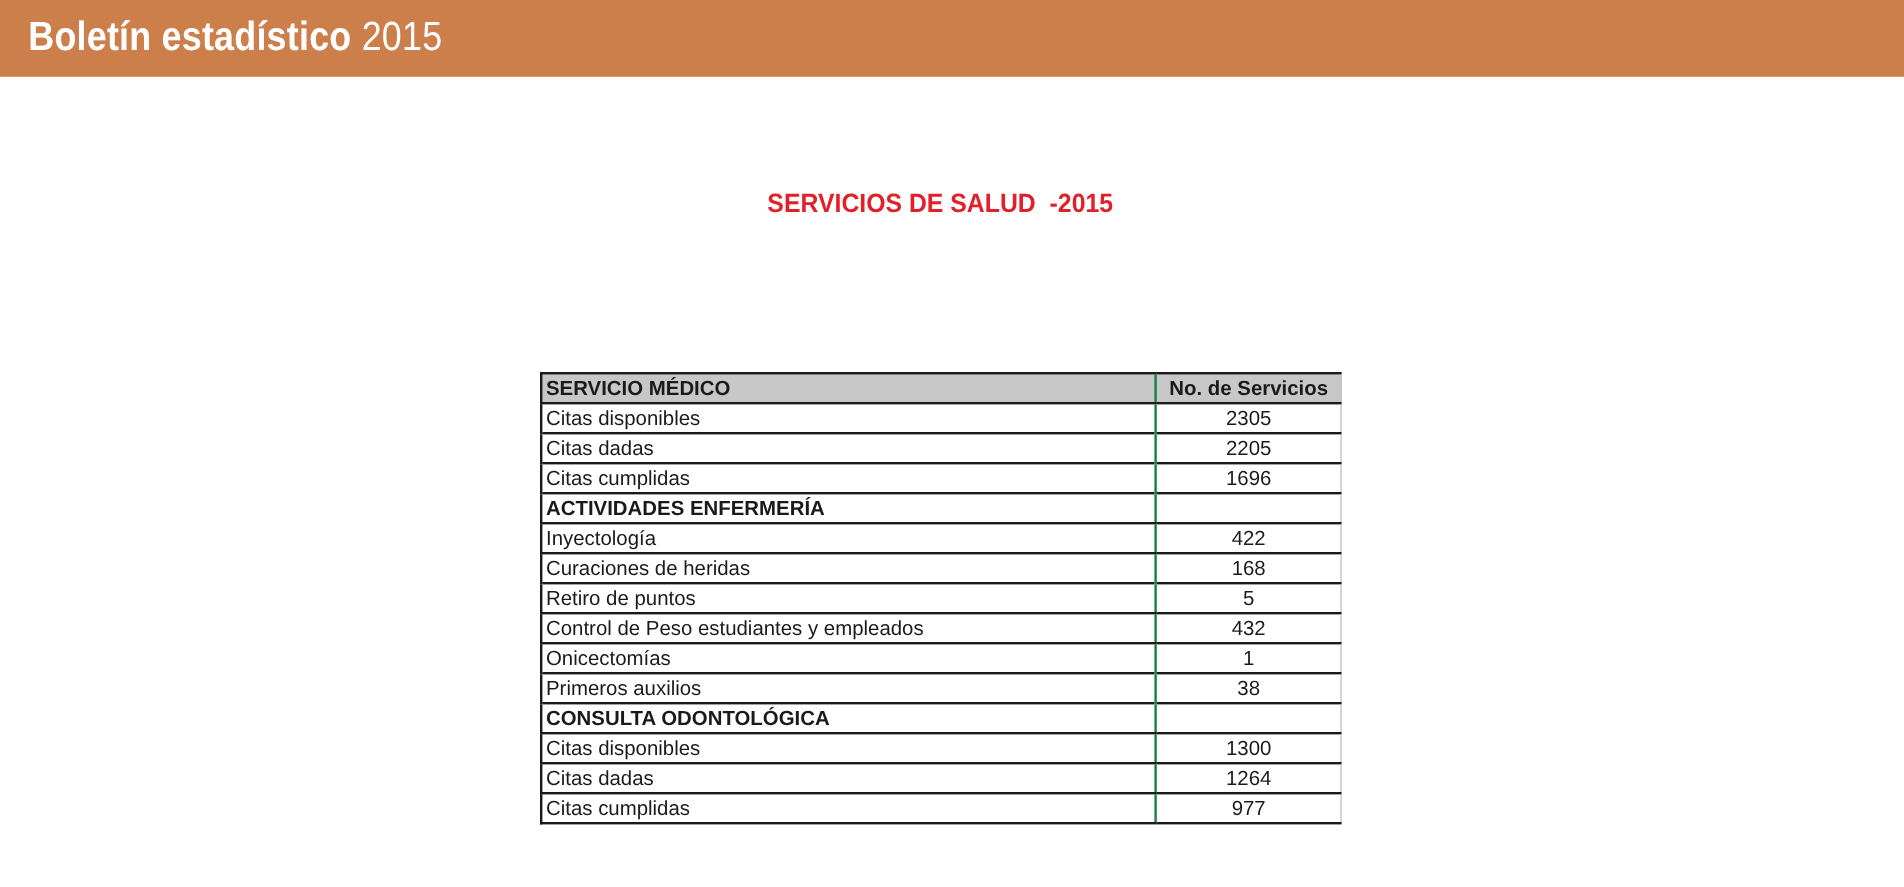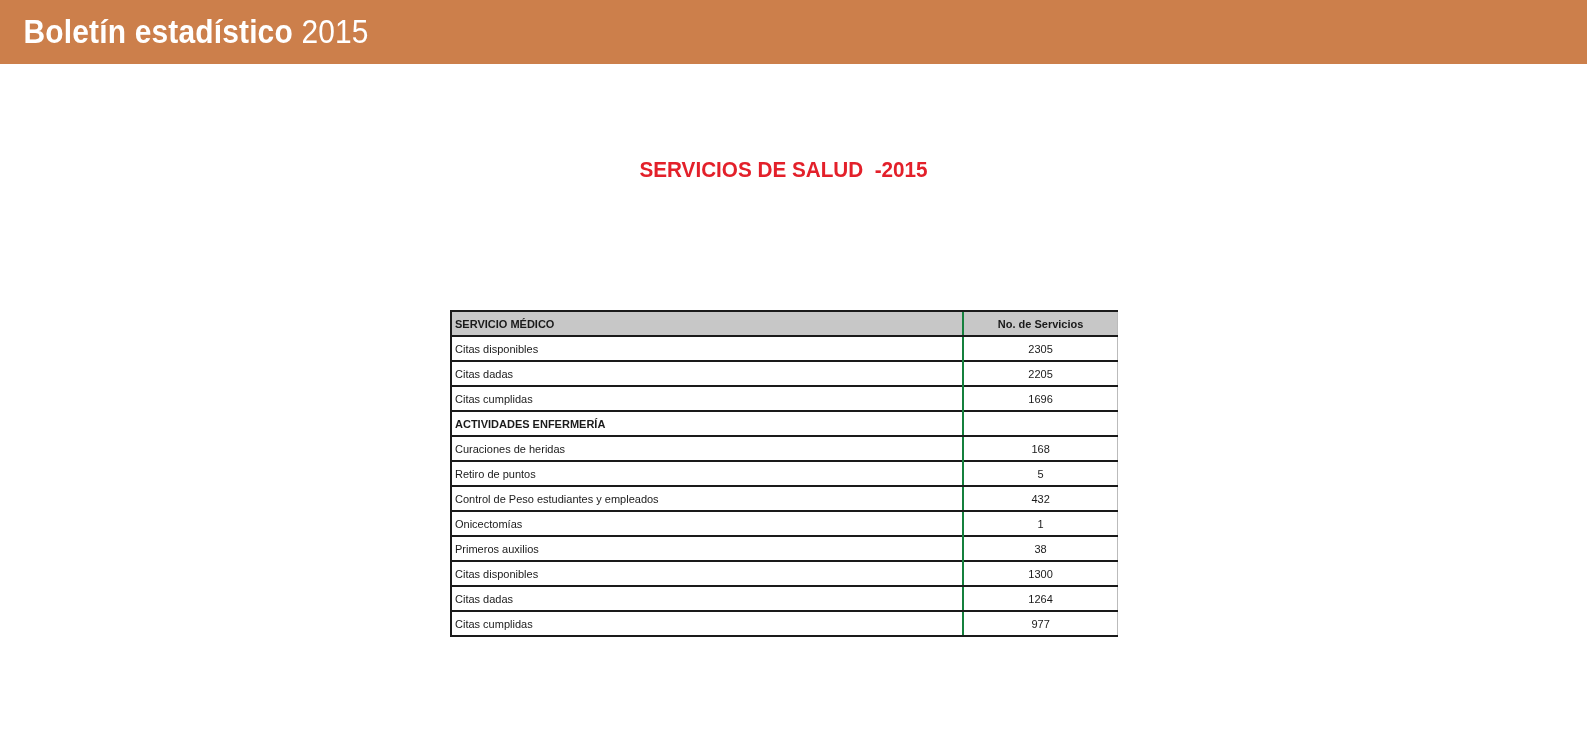--- a/index.html
+++ b/index.html
@@ -53,21 +53,21 @@
     .table-wrap {
       position: absolute;
       left: 450px;
       top: 310px;
       width: 668px;
     }
     table.stats {
       border-collapse: collapse;
       width: 668px;
       font-family: "Liberation Sans", sans-serif;
-      font-size: 11px;
+      font-size: 17px;
       color: #1a1a1a;
     }
     table.stats td, table.stats th {
       padding: 0 0 0 3px;
       height: 23px;
       line-height: 22px;
       border-top: 2px solid #1a1a1a;
       border-bottom: 2px solid #1a1a1a;
       border-left: 2px solid #1a1a1a;
       white-space: nowrap;
@@ -125,40 +125,48 @@
         <td class="value-col">2205</td>
       </tr>
       <tr class="thin">
         <td class="label-col">Citas cumplidas</td>
         <td class="value-col">1696</td>
       </tr>
       <tr class="section">
         <td class="label-col">ACTIVIDADES ENFERMERÍA</td>
         <td class="value-col"></td>
       </tr>
+      <tr>
+        <td class="label-col">Inyectología</td>
+        <td class="value-col">422</td>
+      </tr>
       <tr class="thin">
         <td class="label-col">Curaciones de heridas</td>
         <td class="value-col">168</td>
       </tr>
       <tr>
         <td class="label-col">Retiro de puntos</td>
         <td class="value-col">5</td>
       </tr>
       <tr>
         <td class="label-col">Control de Peso estudiantes y empleados</td>
         <td class="value-col">432</td>
       </tr>
       <tr class="thin">
         <td class="label-col">Onicectomías</td>
         <td class="value-col">1</td>
       </tr>
       <tr class="thin">
         <td class="label-col">Primeros auxilios</td>
         <td class="value-col">38</td>
       </tr>
+      <tr class="section">
+        <td class="label-col">CONSULTA ODONTOLÓGICA</td>
+        <td class="value-col"></td>
+      </tr>
       <tr>
         <td class="label-col">Citas disponibles</td>
         <td class="value-col">1300</td>
       </tr>
       <tr>
         <td class="label-col">Citas dadas</td>
         <td class="value-col">1264</td>
       </tr>
       <tr>
         <td class="label-col">Citas cumplidas</td>

